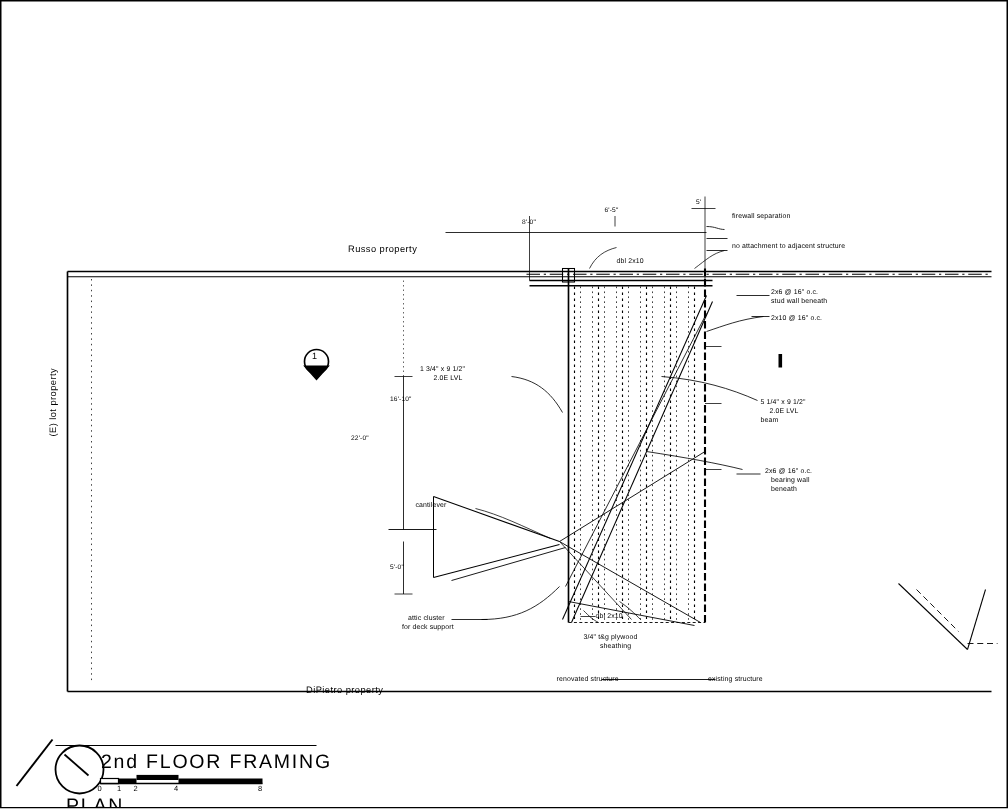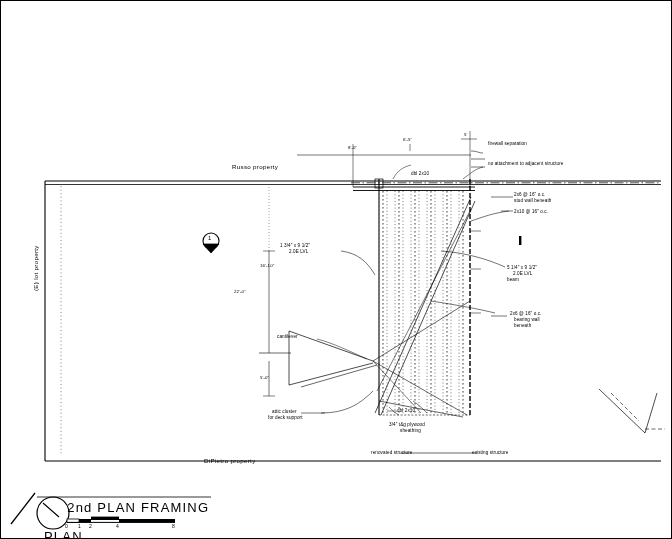--- a/index.html
+++ b/index.html
@@ -255,21 +255,21 @@
   <div class="anno dim" style="left:402px; top:136px;">6'-5"</div>
   <div class="anno dim" style="left:463px; top:131px;">5'</div>
 
   <div class="anno dim" style="left:259px; top:262px;">16'-10"</div>
   <div class="anno dim" style="left:233px; top:288px;">22'-0"</div>
   <div class="anno dim" style="left:259px; top:374px;">5'-0"</div>
 
   <div class="detail-num" style="left:207px; top:234px;">1</div>
 
   <div id="title-text">
-    <span>2nd PLAN FRAMING</span>
+    <span>2nd FLOOR FRAMING</span>
     <span class="l2">PLAN</span>
   </div>
 
   <div class="scalenum" style="left:64px; top:522px;">0</div>
   <div class="scalenum" style="left:77px; top:522px;">1</div>
   <div class="scalenum" style="left:88px; top:522px;">2</div>
   <div class="scalenum" style="left:115px; top:522px;">4</div>
   <div class="scalenum" style="left:171px; top:522px;">8</div>
 
 </div>

